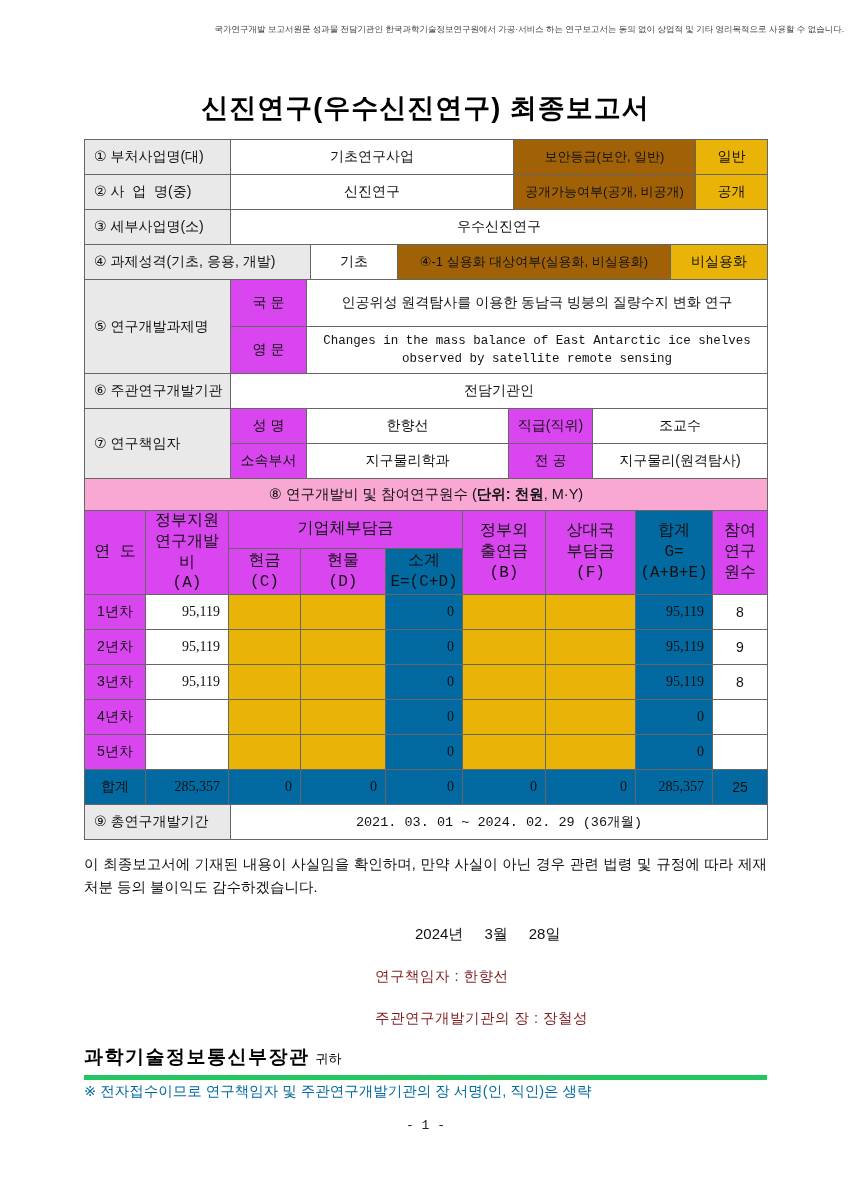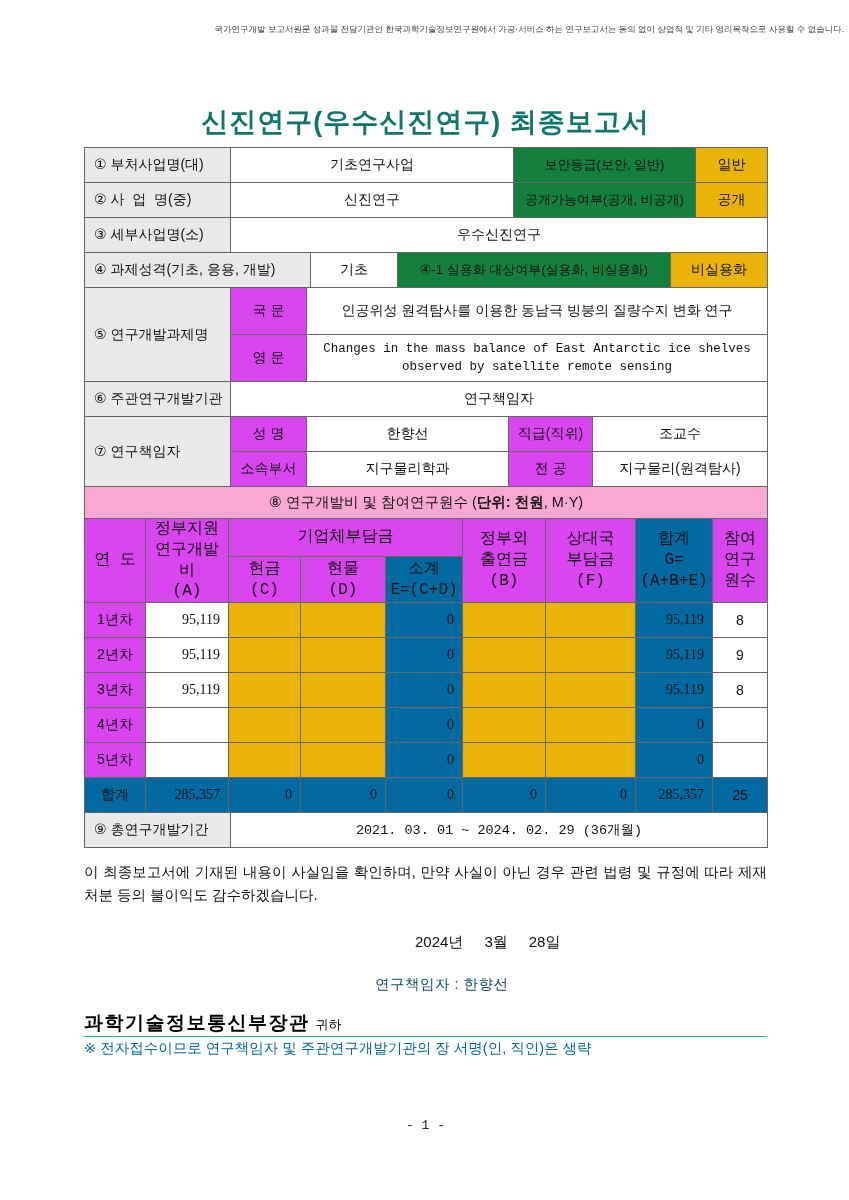--- a/index.html
+++ b/index.html
@@ -5,51 +5,51 @@
   html,body { margin:0; padding:0; background:#ffffff; }
   .page {
     position:relative; width:849px; height:1200px; background:#ffffff;
     font-family:"Liberation Sans","DejaVu Sans",sans-serif; color:#1a1a1a; overflow:hidden;border-radius:26px;
   }
   .disclaimer {
     position:absolute; top:24px; left:0; right:5px; text-align:right;
     font-size:8.5px; color:#3c3c3c; letter-spacing:0;
   }
   .title {
-    position:absolute; top:104px; left:84px; width:683px; text-align:center;
-    font-size:27px; font-weight:bold; letter-spacing:1px; color:#0f766e;
-  }
-  .form { position:absolute; top:147px; left:84px; width:683px; }
+    position:absolute; top:90px; left:84px; width:683px; text-align:center;
+    font-size:27px; font-weight:bold; letter-spacing:1px; color:#000000;
+  }
+  .form { position:absolute; top:139px; left:84px; width:683px; }
 
   table { border-collapse:collapse; table-layout:fixed; width:683px; margin-top:-1px; }
   table.first { margin-top:0; }
   td {
     border:1px solid #666; height:34px; font-size:14px; text-align:center;
     padding:0 4px; overflow:hidden; color:#111;
   }
   .lbl { background:#e9e9e9; text-align:left; padding-left:9px; white-space:pre-wrap; }
   .sub { background:#d946ef; }
   .gray { background:#eab308; }
-  .lbl2 { background:#15803d; font-size:13px; padding:0 2px; }
+  .lbl2 { background:#a16207; font-size:13px; padding:0 2px; }
   .orange { background:#0369a1; }
   .num { text-align:right; padding-right:8px;font-family:Liberation Serif, serif; }
   .pre { white-space:pre-line; }
   .tall { height:46px; }
   .eng { font-family:"Liberation Mono","DejaVu Sans Mono",monospace; font-size:12.5px; line-height:1.45; }
   .mono { font-family:"Liberation Mono","DejaVu Sans Mono",monospace; font-size:13.5px; }
   .band { background:#f9a8d4; height:31px; font-size:14.5px; }
   .band b { font-weight:bold; }
   .hdr { font-size:16px; line-height:1.3;font-family:Liberation Mono, monospace; }
   .hr1 { height:37px; }
   .hr2 { height:45px; }
 
   .confirmation { margin-top:13px; font-size:14.5px; line-height:23px; text-align:justify; color:#111; }
   .date-line { margin-top:26px; margin-left:331px; display:flex; gap:21px; font-size:15px; color:#111; }
-  .sig { margin-top:23px; margin-left:291px; font-size:14.5px; color:#0c4a6e; letter-spacing:0.5px; }
-  .addressee { margin-top:16px; border-bottom:1px solid #22c55e; }
+  .sig { margin-top:23px; margin-left:291px; font-size:14.5px; color:#7f1d1d; letter-spacing:0.5px; }
+  .addressee { margin-top:16px; border-bottom:5px solid #22c55e; padding-bottom:5px; }
   .addressee .big { font-size:19px; font-weight:bold; letter-spacing:1.5px; color:#000; }
   .addressee .small { font-size:13px; margin-left:6px; color:#000; }
   .note { margin-top:2px; font-size:14.5px; color:#0369a1; }
   .page-number {
     position:absolute; top:1118px; left:84px; width:683px; text-align:center;
     font-size:13px; font-family:"Liberation Mono","DejaVu Sans Mono",monospace; color:#222;
   }
 </style>
 </head>
 <body>
@@ -136,21 +136,21 @@
       </table>
 
     <table>
       <colgroup>
           <col style="width:146px">
           <col style="width:537px">
         </colgroup>
       <tbody>
           <tr>
         <td class="lbl">⑥ 주관연구개발기관</td>
-        <td>연구책임자</td>
+        <td>전담기관인</td>
       </tr>
     </tbody>
       </table>
 
     <table>
       <colgroup>
           <col style="width:146px">
           <col style="width:76px">
           <col style="width:202px">
           <col style="width:84px">
@@ -307,20 +307,21 @@
 
     <p class="confirmation">이 최종보고서에 기재된 내용이 사실임을 확인하며, 만약 사실이 아닌 경우 관련 법령 및 규정에 따라 제재 처분 등의 불이익도 감수하겠습니다.</p>
 
     <div class="date-line">
       <span>2024년</span>
       <span>3월</span>
       <span>28일</span>
     </div>
 
     <div class="sig">연구책임자 : 한향선</div>
+    <div class="sig">주관연구개발기관의 장 : 장철성</div>
 
     <div class="addressee">
       <span class="big">과학기술정보통신부장관</span><span class="small">귀하</span>
     </div>
 
     <div class="note">※ 전자접수이므로 연구책임자 및 주관연구개발기관의 장 서명(인, 직인)은 생략</div>
   </div>
 
   <div class="page-number">- 1 -</div>
 </div>

